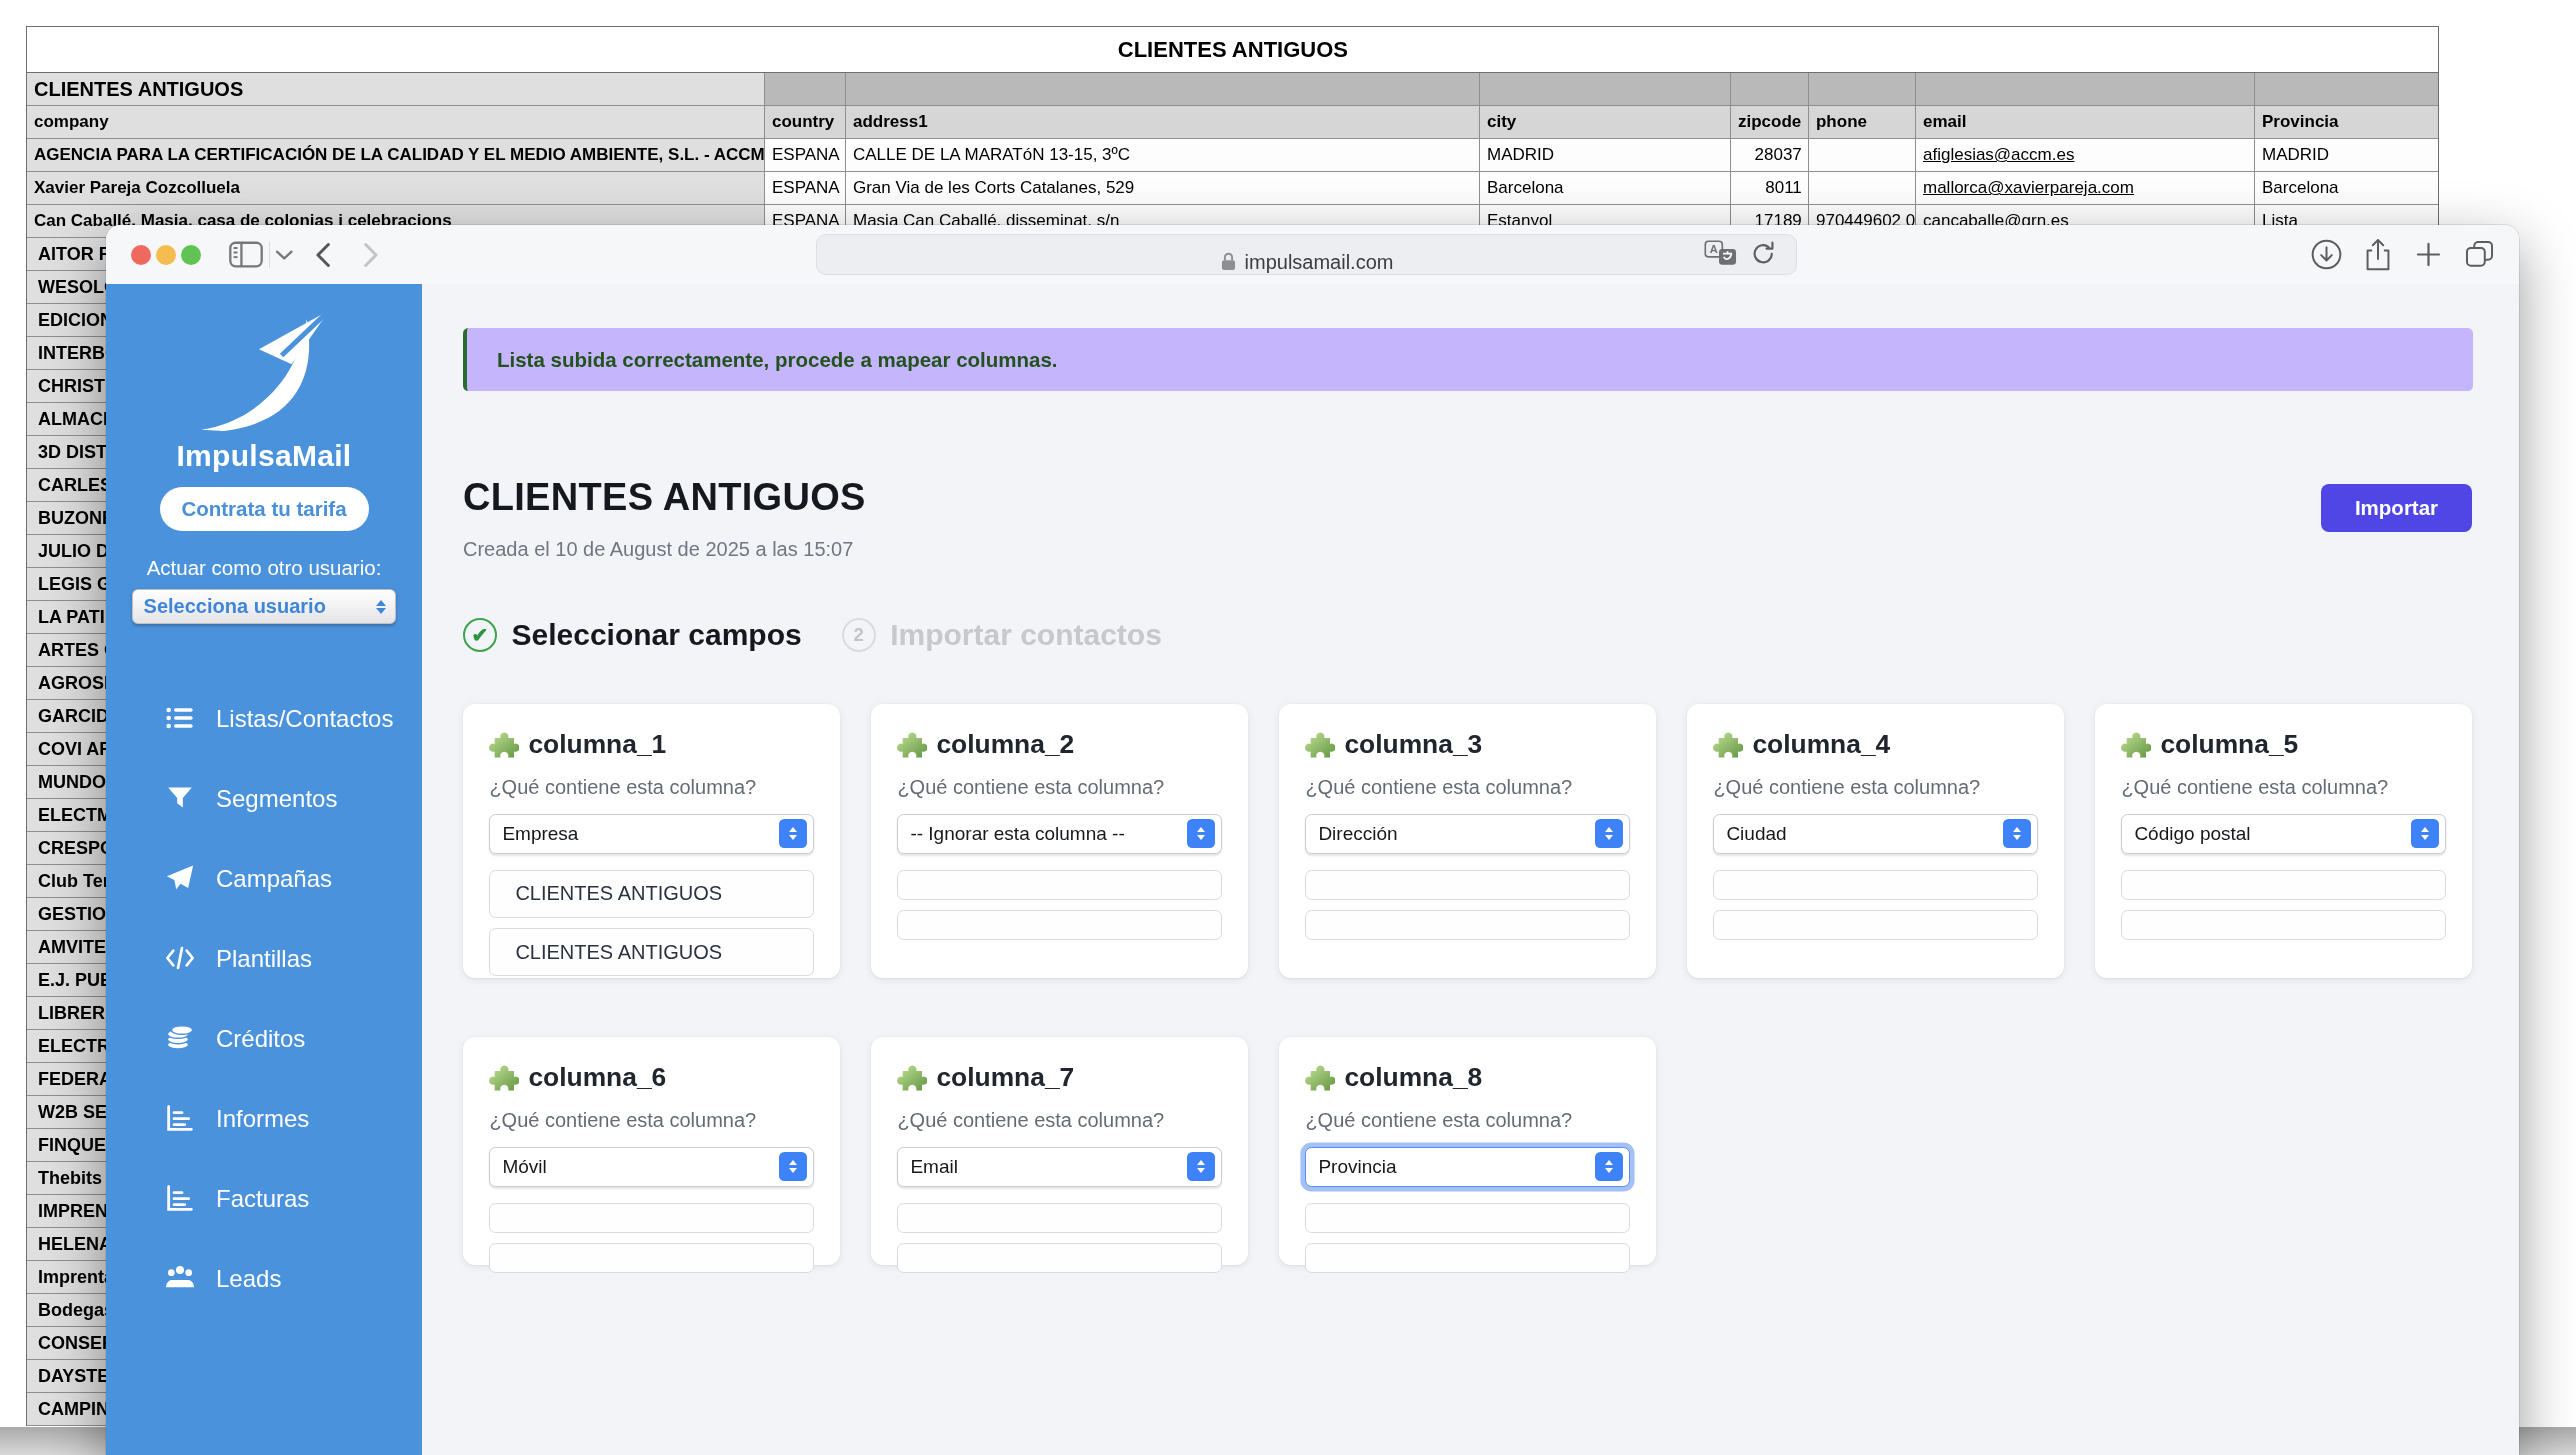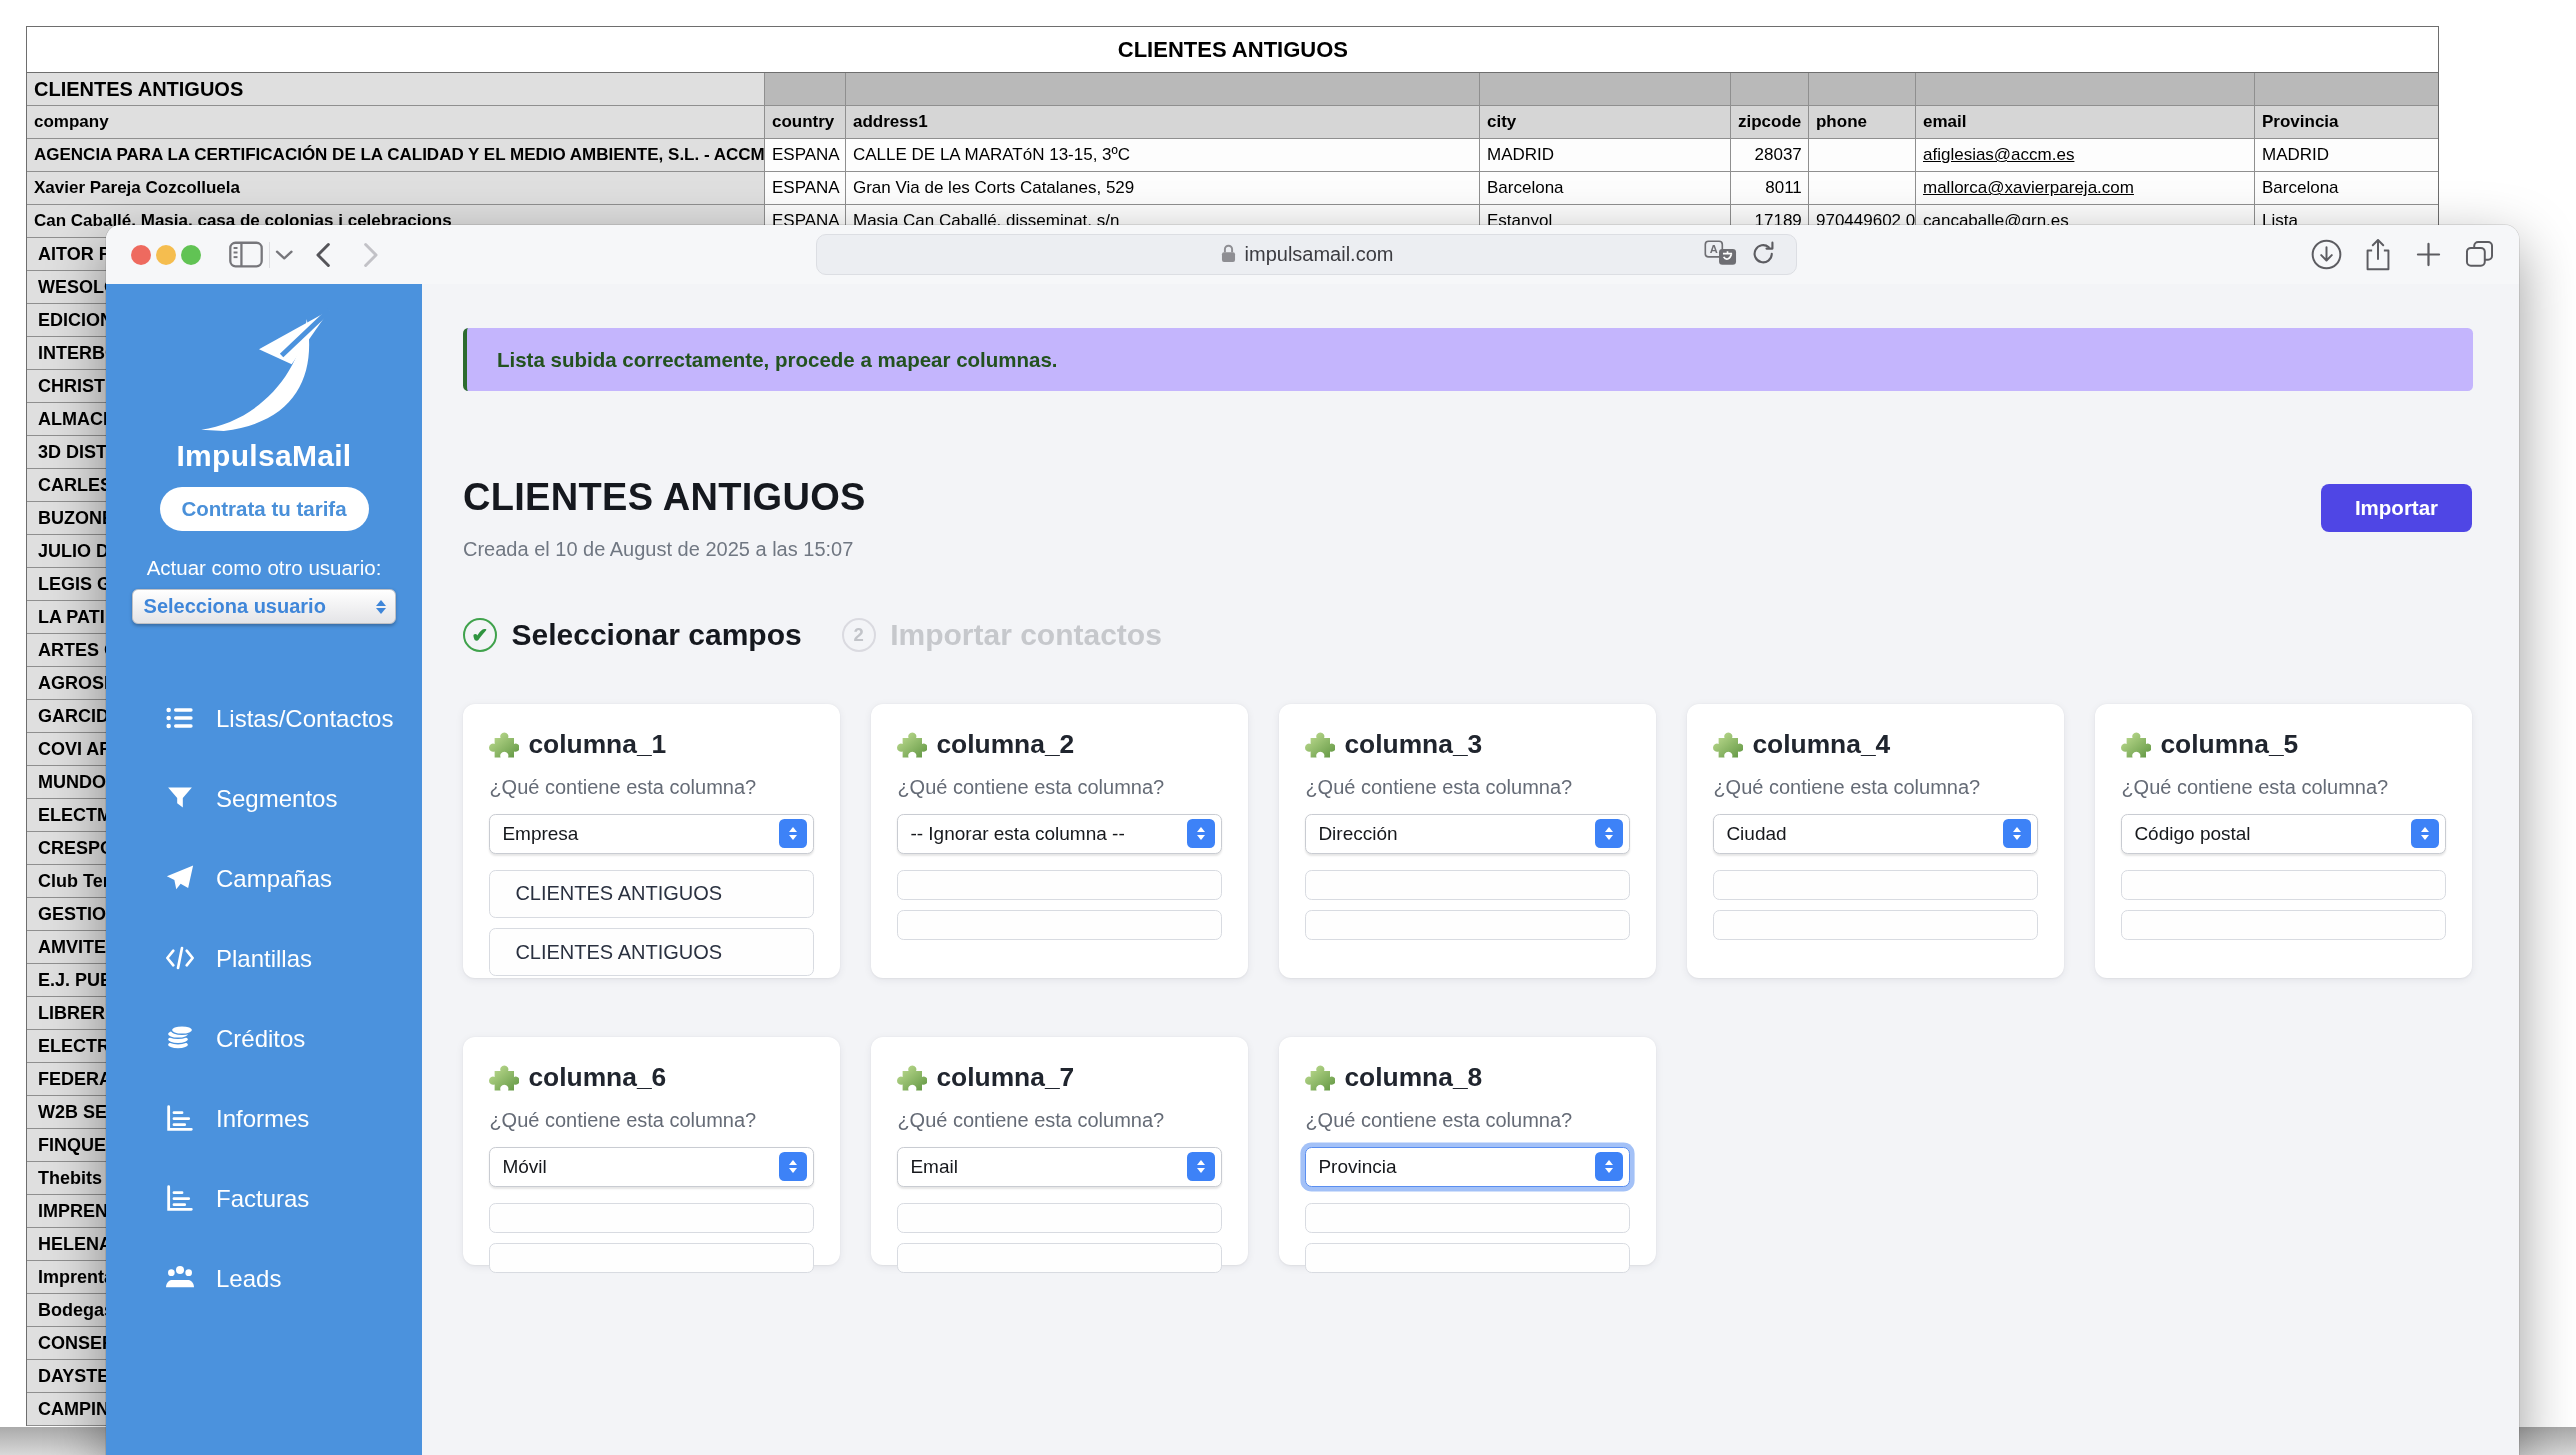--- a/index.html
+++ b/index.html
@@ -29,21 +29,21 @@
   
   .window{position:absolute;left:106px;top:225px;width:2413px;height:1231px;border-radius:14.5px 14.5px 0 0;overflow:hidden;
           background:#f3f4f7;box-shadow:0 20px 59px rgba(0,0,0,.40),0 0 0 0.7px rgba(0,0,0,.12);z-index:5;}
   .titlebar{height:59px;background:#f6f7f9;border-bottom:1.3px solid #dddee2;position:relative;}
   .traffic{position:absolute;left:24.5px;top:20px;display:flex;gap:5.3px;}
   .light{width:20px;height:20px;border-radius:50%;}
   .red{background:#ee6a5f;}.yellow{background:#f5bd4f;}.green{background:#61c354;}
   .tb-abs{position:absolute;top:0;height:59px;display:flex;align-items:center;}
   .tb-divider{position:absolute;left:163px;top:16.5px;width:1.3px;height:26.4px;background:#dcdce0;}
   .urlbar{position:absolute;left:710px;top:8.6px;width:981px;height:41px;border-radius:10px;background:#eceef2;
-          border:1px solid #dcdee3;box-sizing:border-box;display:flex;align-items:center;justify-content:center;gap:8px;}
+          border:1px solid #dcdee3;box-sizing:border-box;display:flex;align-items:flex-end;justify-content:center;gap:8px;}
   .url-text{font-size:20px;color:#3c3c41;}
   .url-right{position:absolute;right:20px;top:0;height:39px;display:flex;align-items:center;gap:12px;}
 
   
   .app{position:absolute;top:59px;left:0;right:0;bottom:0;display:flex;}
   .side{width:316px;flex:0 0 316px;background:#4b92dd;color:#fff;display:flex;flex-direction:column;align-items:center;overflow:hidden;}
   .brand{font-size:30px;font-weight:bold;margin-top:2.6px;letter-spacing:0.3px;}
   .cta{margin-top:14.5px;width:209px;height:44px;border-radius:22px;background:#fff;color:#4a90d9;
        font-weight:bold;font-size:20.5px;display:flex;align-items:center;justify-content:center;cursor:pointer;}
   .imp-label{margin-top:25px;font-size:20.5px;}

